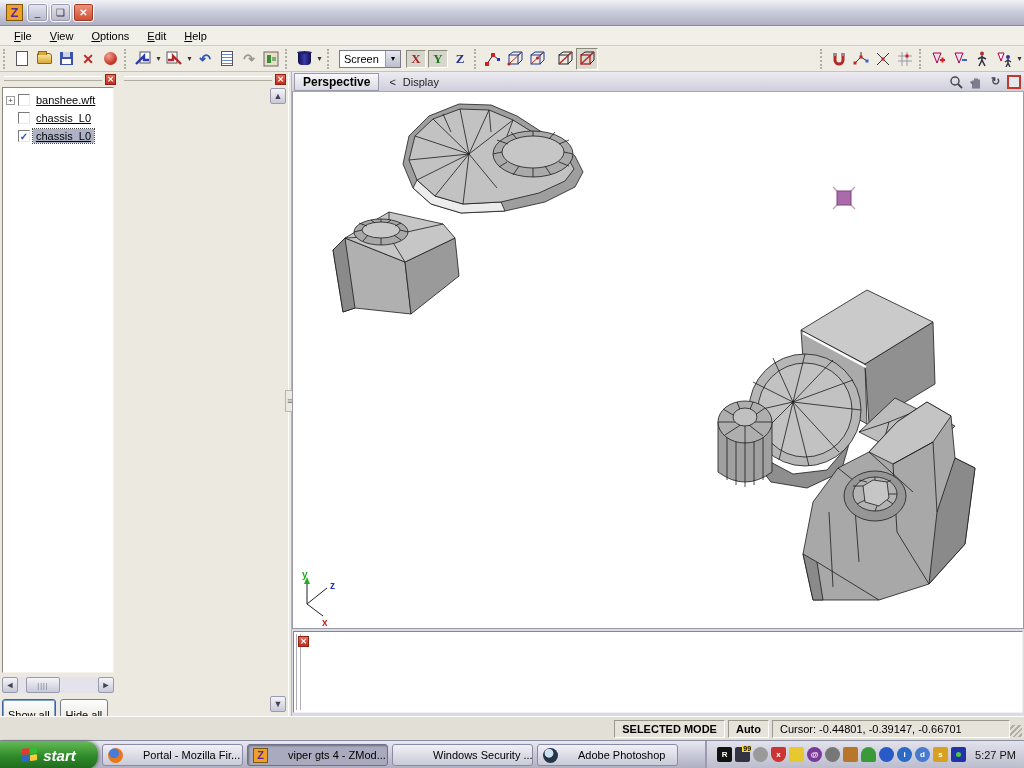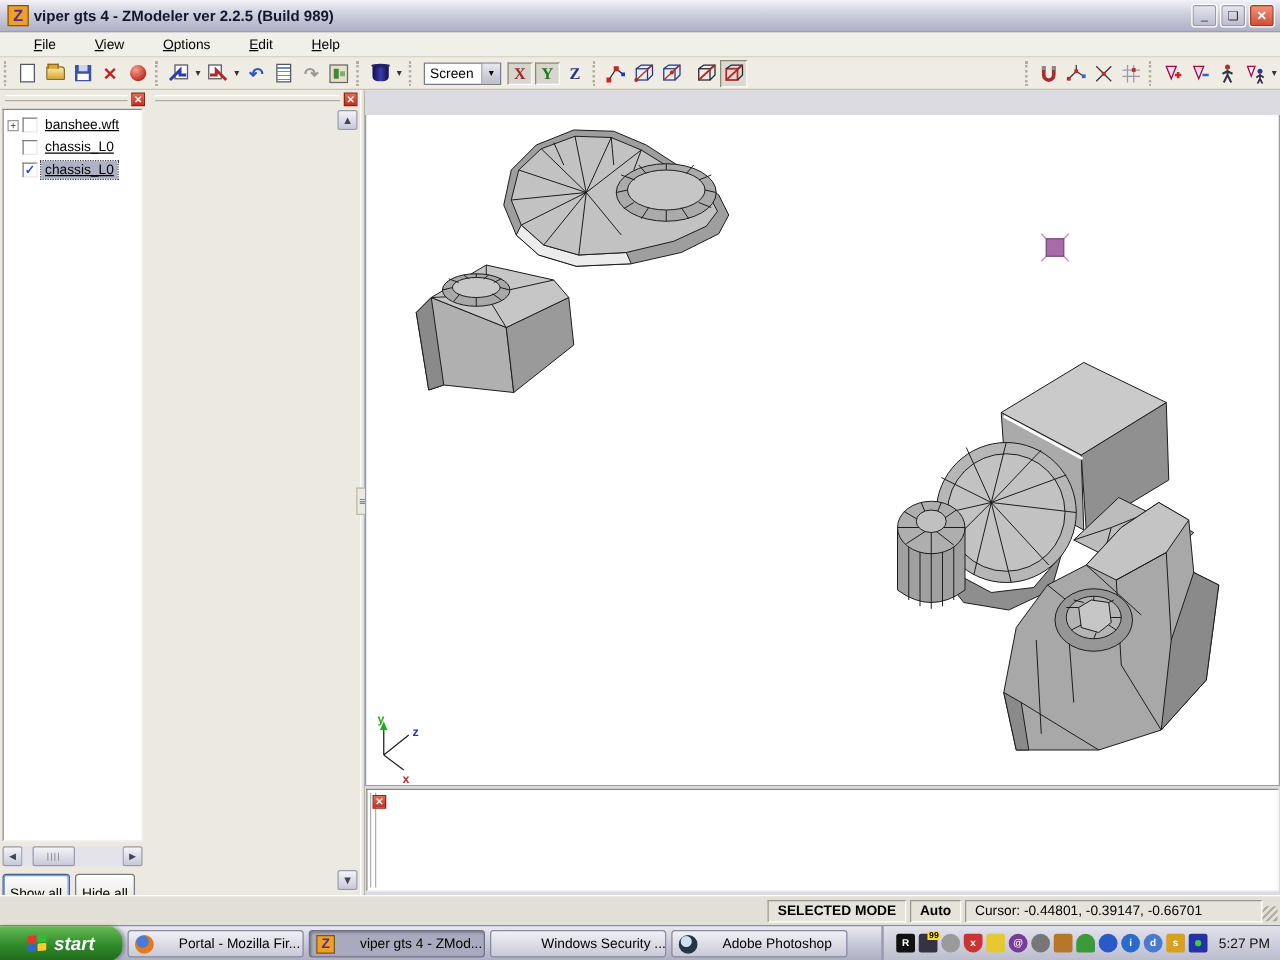--- a/index.html
+++ b/index.html
@@ -17,21 +17,21 @@
   .win-btns { display:flex; gap:2px; }
   .win-btn { width:21px; height:19px; border-radius:3px; border:1px solid #fff;
     background:linear-gradient(180deg,#e8e8f2,#b8b9cc); color:#333; font-size:10px;
     display:flex; align-items:center; justify-content:center; box-shadow:inset 0 0 0 1px #9a9ab0; }
   .win-btn.close { background:linear-gradient(180deg,#f0977f,#cf4b31); color:#fff; font-weight:bold;
     box-shadow:inset 0 0 0 1px #a03a20; }
 
   
   .menubar { position:absolute; top:26px; left:0; width:1024px; height:20px;
     background:#f0efe8; border-bottom:1px solid #d0cec2; display:flex; align-items:center; padding-left:6px; gap:2px; }
-  .menu-item { padding:2px 8px;margin-left:13px; }
+  .menu-item { padding:2px 8px; }
   .menu-item::first-letter { text-decoration:underline; }
 
   
   .toolbar { position:absolute; top:46px; left:0; width:1024px; height:26px;
     background:#eeece3; border-bottom:1px solid #c6c4b8; display:flex; align-items:center; }
   .tb-grip { width:5px; height:20px; margin:0 3px; border-left:2px dotted #b0aea0; }
   .tb-btn { width:22px; height:22px; display:inline-flex; align-items:center; justify-content:center; position:relative; }
   .tb-btn.pressed { background:#dcdad0; border:1px solid; border-color:#8a8a7a #fff #fff #8a8a7a; }
   .dd-arrow { font-size:8px; color:#333; width:9px; text-align:center; }
   .glyph-red { color:#c22222; font-weight:bold; font-size:14px; }
@@ -152,21 +152,20 @@
   .tray-ico { width:15px; height:15px; flex:none; position:relative; display:flex; align-items:center; justify-content:center; color:#fff; font-size:8px; font-weight:bold; }
   .clock { margin-left:6px; font-size:11px; color:#111; }
 </style>
 </head>
 <body>
 
 <div class="screen">
 
   <div class="titlebar">
     <div class="app-icon">Z</div>
-    <div class="title-text">viper gts 4 - ZModeler ver 2.2.5 (Build 989)</div>
     <div class="win-btns">
       <div class="win-btn">_</div>
       <div class="win-btn">❏</div>
       <div class="win-btn close">✕</div>
     </div>
   </div>
 
   <div class="menubar">
     <span class="menu-item">File</span>
     <span class="menu-item">View</span>
@@ -371,20 +370,42 @@
     </div>
     <span class="scroll-btn vscroll-up">▲</span>
     <span class="scroll-btn vscroll-dn">▼</span>
   </div>
 
   <div class="splitter">
     <div class="splitter-grip">≡</div>
   </div>
 
   <div class="viewport">
+    <div class="vp-header">
+      <span class="vp-viewbtn">Perspective</span>
+      <span class="vp-crumb">
+        <span>&lt;</span>
+        <span>Display</span>
+      </span>
+      <span class="vp-tools">
+        <span class="vp-tool">
+          <svg width="14" height="14">
+              <circle cx="6" cy="6" r="4" fill="none" stroke="#445" stroke-width="1.4"></circle>
+              <line x1="9" y1="9" x2="13" y2="13" stroke="#445" stroke-width="1.8"></line>
+            </svg>
+        </span>
+        <span class="vp-tool">
+          <svg width="14" height="14">
+              <path d="M4,13 L4,6 M6,13 L6,4 M8,13 L8,4 M10,13 L10,5 M4,9 L2,7" stroke="#667" stroke-width="1.6" fill="none" stroke-linecap="round"></path>
+            </svg>
+        </span>
+        <span class="vp-tool" style="color:#445;font-weight:bold">↻</span>
+        <span class="vp-max"></span>
+      </span>
+    </div>
 
     <div class="canvas">
       <svg width="730" height="535" viewBox="0 0 730 535">
         <g stroke="#1c1c1c" stroke-width="0.8" stroke-linejoin="round">
 
           <g>
             <polygon points="120,96 110,72 116,44 136,24 166,12 198,13 224,24 258,46 282,64 290,80 282,95 252,110 212,119 168,121 138,112" fill="#9e9e9e"></polygon>
             <polygon points="124,88 142,104 170,112 208,110 212,119 168,121 138,112 120,96" fill="#ececec"></polygon>
             <polygon points="124,88 116,68 122,44 140,27 167,17 196,18 220,28 252,48 274,64 281,77 272,89 246,101 208,110 170,112 142,104" fill="#c2c2c2"></polygon>
             <g fill="none">

